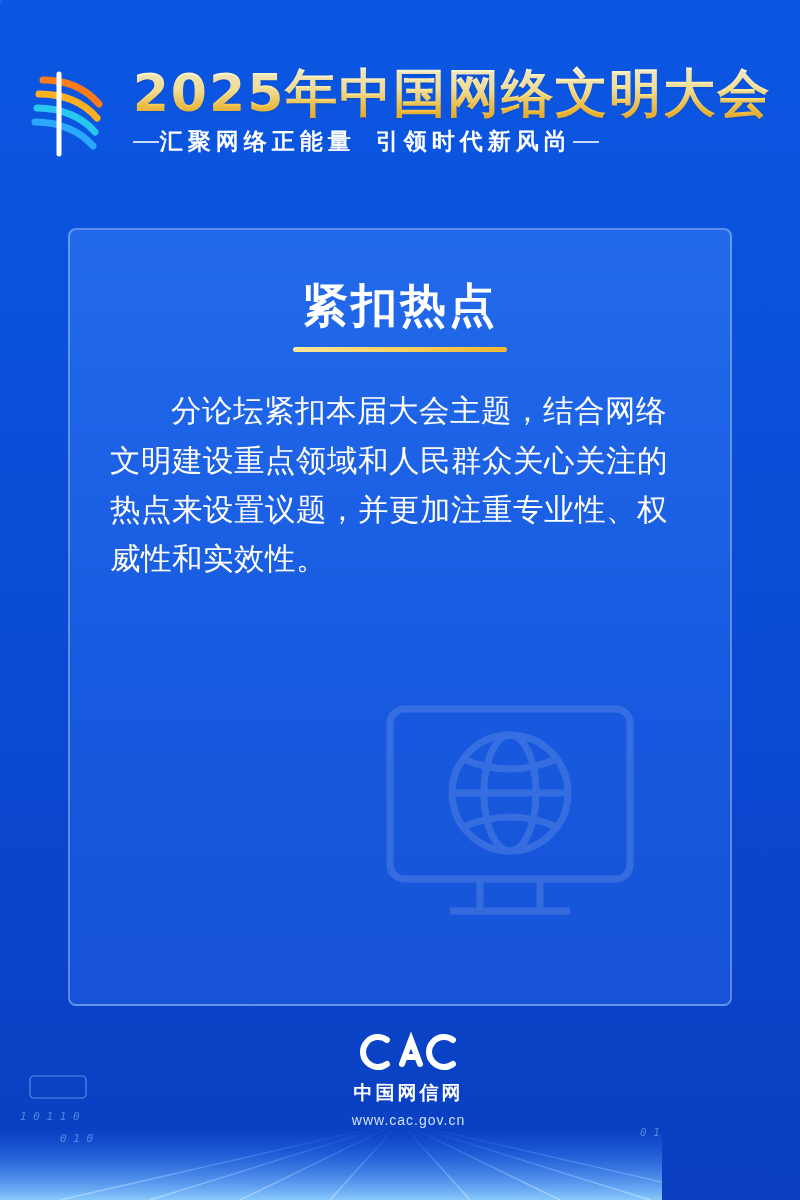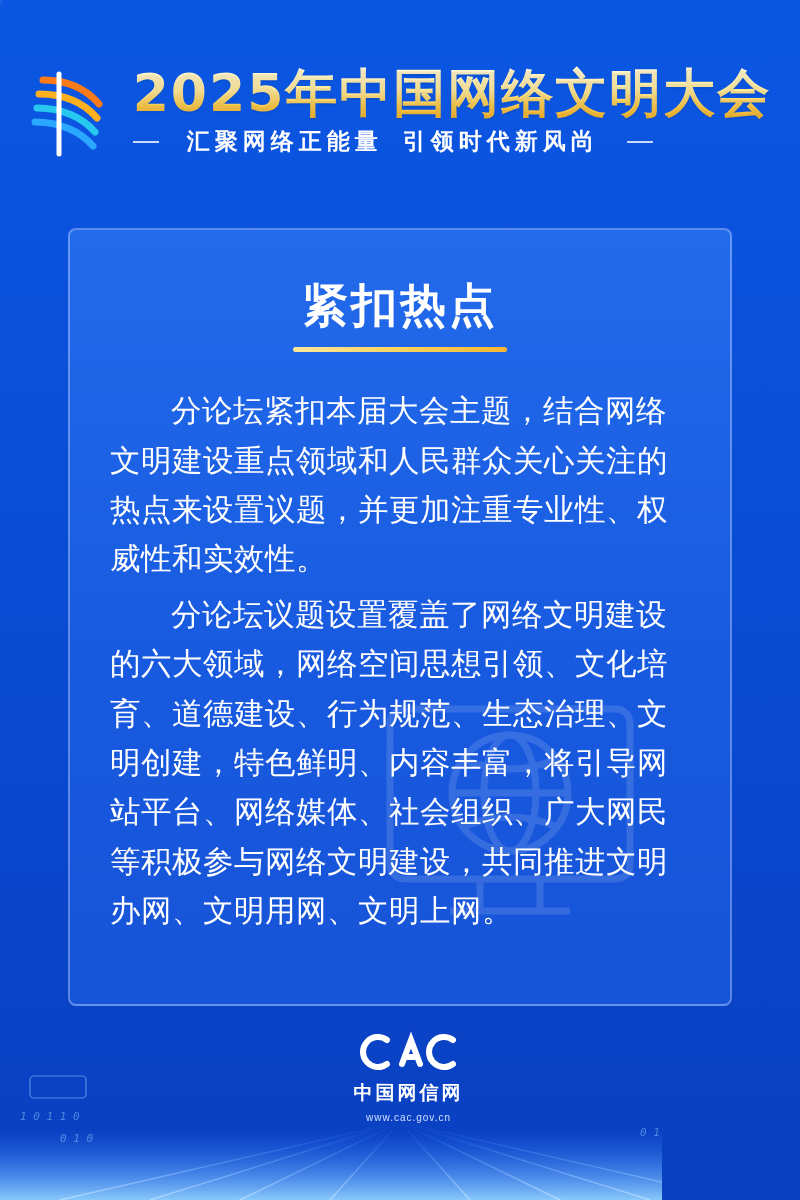--- a/index.html
+++ b/index.html
@@ -66,21 +66,21 @@
     background: linear-gradient(180deg, #fff8d8 0%, #ffe99a 45%, #f9c84a 75%, #f2b02c 100%);
     -webkit-background-clip: text;
     background-clip: text;
     color: transparent;
     text-shadow: 0 2px 0 rgba(0,0,0,0.06);
     white-space: nowrap;
   }
   .sub-row {
     display: flex;
     align-items: center;
-    gap: 28px;
+    gap: 1px;
     white-space: nowrap;
   }
   .sub-line {
     height: 2px;
     width: 26px;
     background: #dfe9ff;
     opacity: .9;
   }
   .subtitle {
     color: #ffffff;
@@ -162,21 +162,21 @@
   }
   .cac-name {
     color: #ffffff;
     font-size: 19px;
     letter-spacing: 3px;
     font-weight: bold;
     font-family: "DejaVu Sans", "Liberation Sans", sans-serif;
   }
   .cac-url {
     color: #cfe0ff;
-    font-size: 10px;
+    font-size: 14px;
     letter-spacing: 1px;
   }
 
   
   .bottom-deco {
     position: absolute;
     left: 0;
     bottom: 0;
     width: 662px;
     height: 140px;
@@ -229,21 +229,20 @@
           <path d="M103 70 Q150 90 197 70"></path>
           <path d="M103 138 Q150 118 197 138"></path>
         </g>
       </svg>
     </div>
     <div class="card-content">
       <div class="card-title">紧扣热点</div>
       <div class="title-underline"></div>
       <div class="body-text">
         <p>分论坛紧扣本届大会主题，结合网络文明建设重点领域和人民群众关心关注的热点来设置议题，并更加注重专业性、权威性和实效性。</p>
-        <p>分论坛议题设置覆盖了网络文明建设的六大领域，网络空间思想引领、文化培育、道德建设、行为规范、生态治理、文明创建，特色鲜明、内容丰富，将引导网站平台、网络媒体、社会组织、广大网民等积极参与网络文明建设，共同推进文明办网、文明用网、文明上网。</p>
       </div>
     </div>
   </div>
 
   <div class="footer-logo">
     <div class="cac-mark">
       <svg width="104" height="44" viewBox="0 0 104 44">
         <g fill="none" stroke="#ffffff" stroke-width="6" stroke-linecap="round">
           <path d="M30 10 A15 15 0 1 0 30 34"></path>
           <path d="M96 10 A15 15 0 1 0 96 34"></path>

